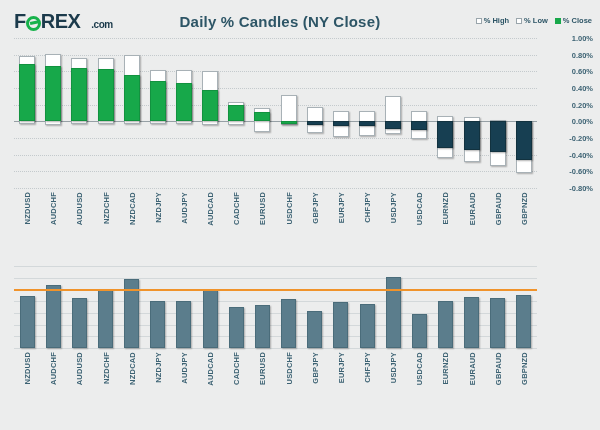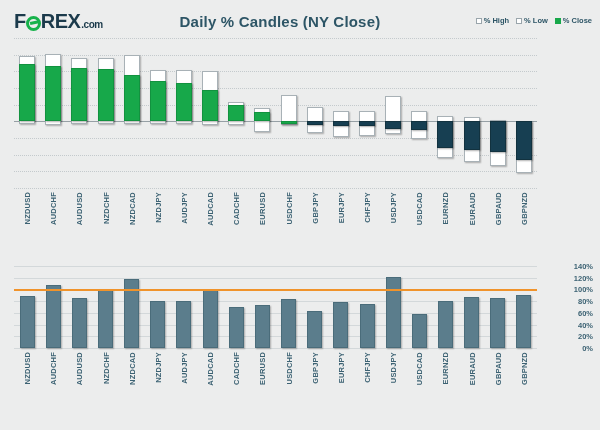--- a/index.html
+++ b/index.html
@@ -29,21 +29,21 @@
   #logo .o-ring {
     position:absolute; left:0; top:3px;
     width:15px; height:15px; border-radius:50%;
     border:3.4px solid #17b24b;
   }
   #logo .o-bar {
     position:absolute; left:4.5px; top:8.0px;
     width:10px; height:3.2px; background:#17b24b;
     transform:rotate(-12deg);
   }
-  #logo .dotcom { font-size:10px; font-weight:bold; margin-left:1px; color:#1b3a4b;text-align:right;}
+  #logo .dotcom { font-size:10px; font-weight:bold; margin-left:11px; color:#1b3a4b;text-align:right;}
   #title1 {
     position:absolute; left:0; right:0; top:13px;
     text-align:center; font-size:15px; font-weight:bold;
     color:#2d5566; letter-spacing:0.2px;
     padding-right:40px;
   }
   #legend1 {
     position:absolute; right:8px; top:16px;
     display:flex; gap:7px; align-items:center;
     font-size:7.5px; font-weight:bold; color:#2d5566;
@@ -230,20 +230,32 @@
         <div class="body down" style="top: 83.3333px; height: 28.3333px;"></div>
       </div>
       <div class="candle-col" style="left: 475.775px; width: 16px;">
         <div class="wick" style="top: 81.6667px; height: 46.6667px;"></div>
         <div class="body down" style="top: 83.3333px; height: 30.8333px;"></div>
       </div>
       <div class="candle-col" style="left: 501.925px; width: 16px;">
         <div class="wick" style="top: 82.5px; height: 52.5px;"></div>
         <div class="body down" style="top: 83.3333px; height: 39.1667px;"></div>
       </div>
+    </div>
+  <div id="ylabels1">
+      <div class="ylab" style="top: 2px;">1.00%</div>
+      <div class="ylab" style="top: 18.6667px;">0.80%</div>
+      <div class="ylab" style="top: 35.3333px;">0.60%</div>
+      <div class="ylab" style="top: 52px;">0.40%</div>
+      <div class="ylab" style="top: 68.6667px;">0.20%</div>
+      <div class="ylab" style="top: 85.3333px;">0.00%</div>
+      <div class="ylab" style="top: 102px;">-0.20%</div>
+      <div class="ylab" style="top: 118.667px;">-0.40%</div>
+      <div class="ylab" style="top: 135.333px;">-0.60%</div>
+      <div class="ylab" style="top: 152px;">-0.80%</div>
     </div>
   <div id="xlabels1">
       <div class="xlab" style="left: 9.075px;">NZDUSD</div>
       <div class="xlab" style="left: 35.225px;">AUDCHF</div>
       <div class="xlab" style="left: 61.375px;">AUDUSD</div>
       <div class="xlab" style="left: 87.525px;">NZDCHF</div>
       <div class="xlab" style="left: 113.675px;">NZDCAD</div>
       <div class="xlab" style="left: 139.825px;">NZDJPY</div>
       <div class="xlab" style="left: 165.975px;">AUDJPY</div>
       <div class="xlab" style="left: 192.125px;">AUDCAD</div>
@@ -287,30 +299,20 @@
       <div class="bar" style="left: 293.225px; width: 15px; height: 37.4857px;"></div>
       <div class="bar" style="left: 319.375px; width: 15px; height: 46.2714px;"></div>
       <div class="bar" style="left: 345.525px; width: 15px; height: 44.5143px;"></div>
       <div class="bar" style="left: 371.675px; width: 15px; height: 70.8714px;"></div>
       <div class="bar" style="left: 397.825px; width: 15px; height: 33.9714px;"></div>
       <div class="bar" style="left: 423.975px; width: 15px; height: 47.4429px;"></div>
       <div class="bar" style="left: 450.125px; width: 15px; height: 50.9571px;"></div>
       <div class="bar" style="left: 476.275px; width: 15px; height: 50.3714px;"></div>
       <div class="bar" style="left: 502.425px; width: 15px; height: 53.3px;"></div>
     </div>
-  <div id="ylabels2">
-      <div class="ylab" style="top: 4px;">140%</div>
-      <div class="ylab" style="top: 15.7143px;">120%</div>
-      <div class="ylab" style="top: 27.4286px;">100%</div>
-      <div class="ylab" style="top: 39.1429px;">80%</div>
-      <div class="ylab" style="top: 50.8571px;">60%</div>
-      <div class="ylab" style="top: 62.5714px;">40%</div>
-      <div class="ylab" style="top: 74.2857px;">20%</div>
-      <div class="ylab" style="top: 86px;">0%</div>
-    </div>
   <div id="xlabels2">
       <div class="xlab" style="left: 9.075px;">NZDUSD</div>
       <div class="xlab" style="left: 35.225px;">AUDCHF</div>
       <div class="xlab" style="left: 61.375px;">AUDUSD</div>
       <div class="xlab" style="left: 87.525px;">NZDCHF</div>
       <div class="xlab" style="left: 113.675px;">NZDCAD</div>
       <div class="xlab" style="left: 139.825px;">NZDJPY</div>
       <div class="xlab" style="left: 165.975px;">AUDJPY</div>
       <div class="xlab" style="left: 192.125px;">AUDCAD</div>
       <div class="xlab" style="left: 218.275px;">CADCHF</div>

